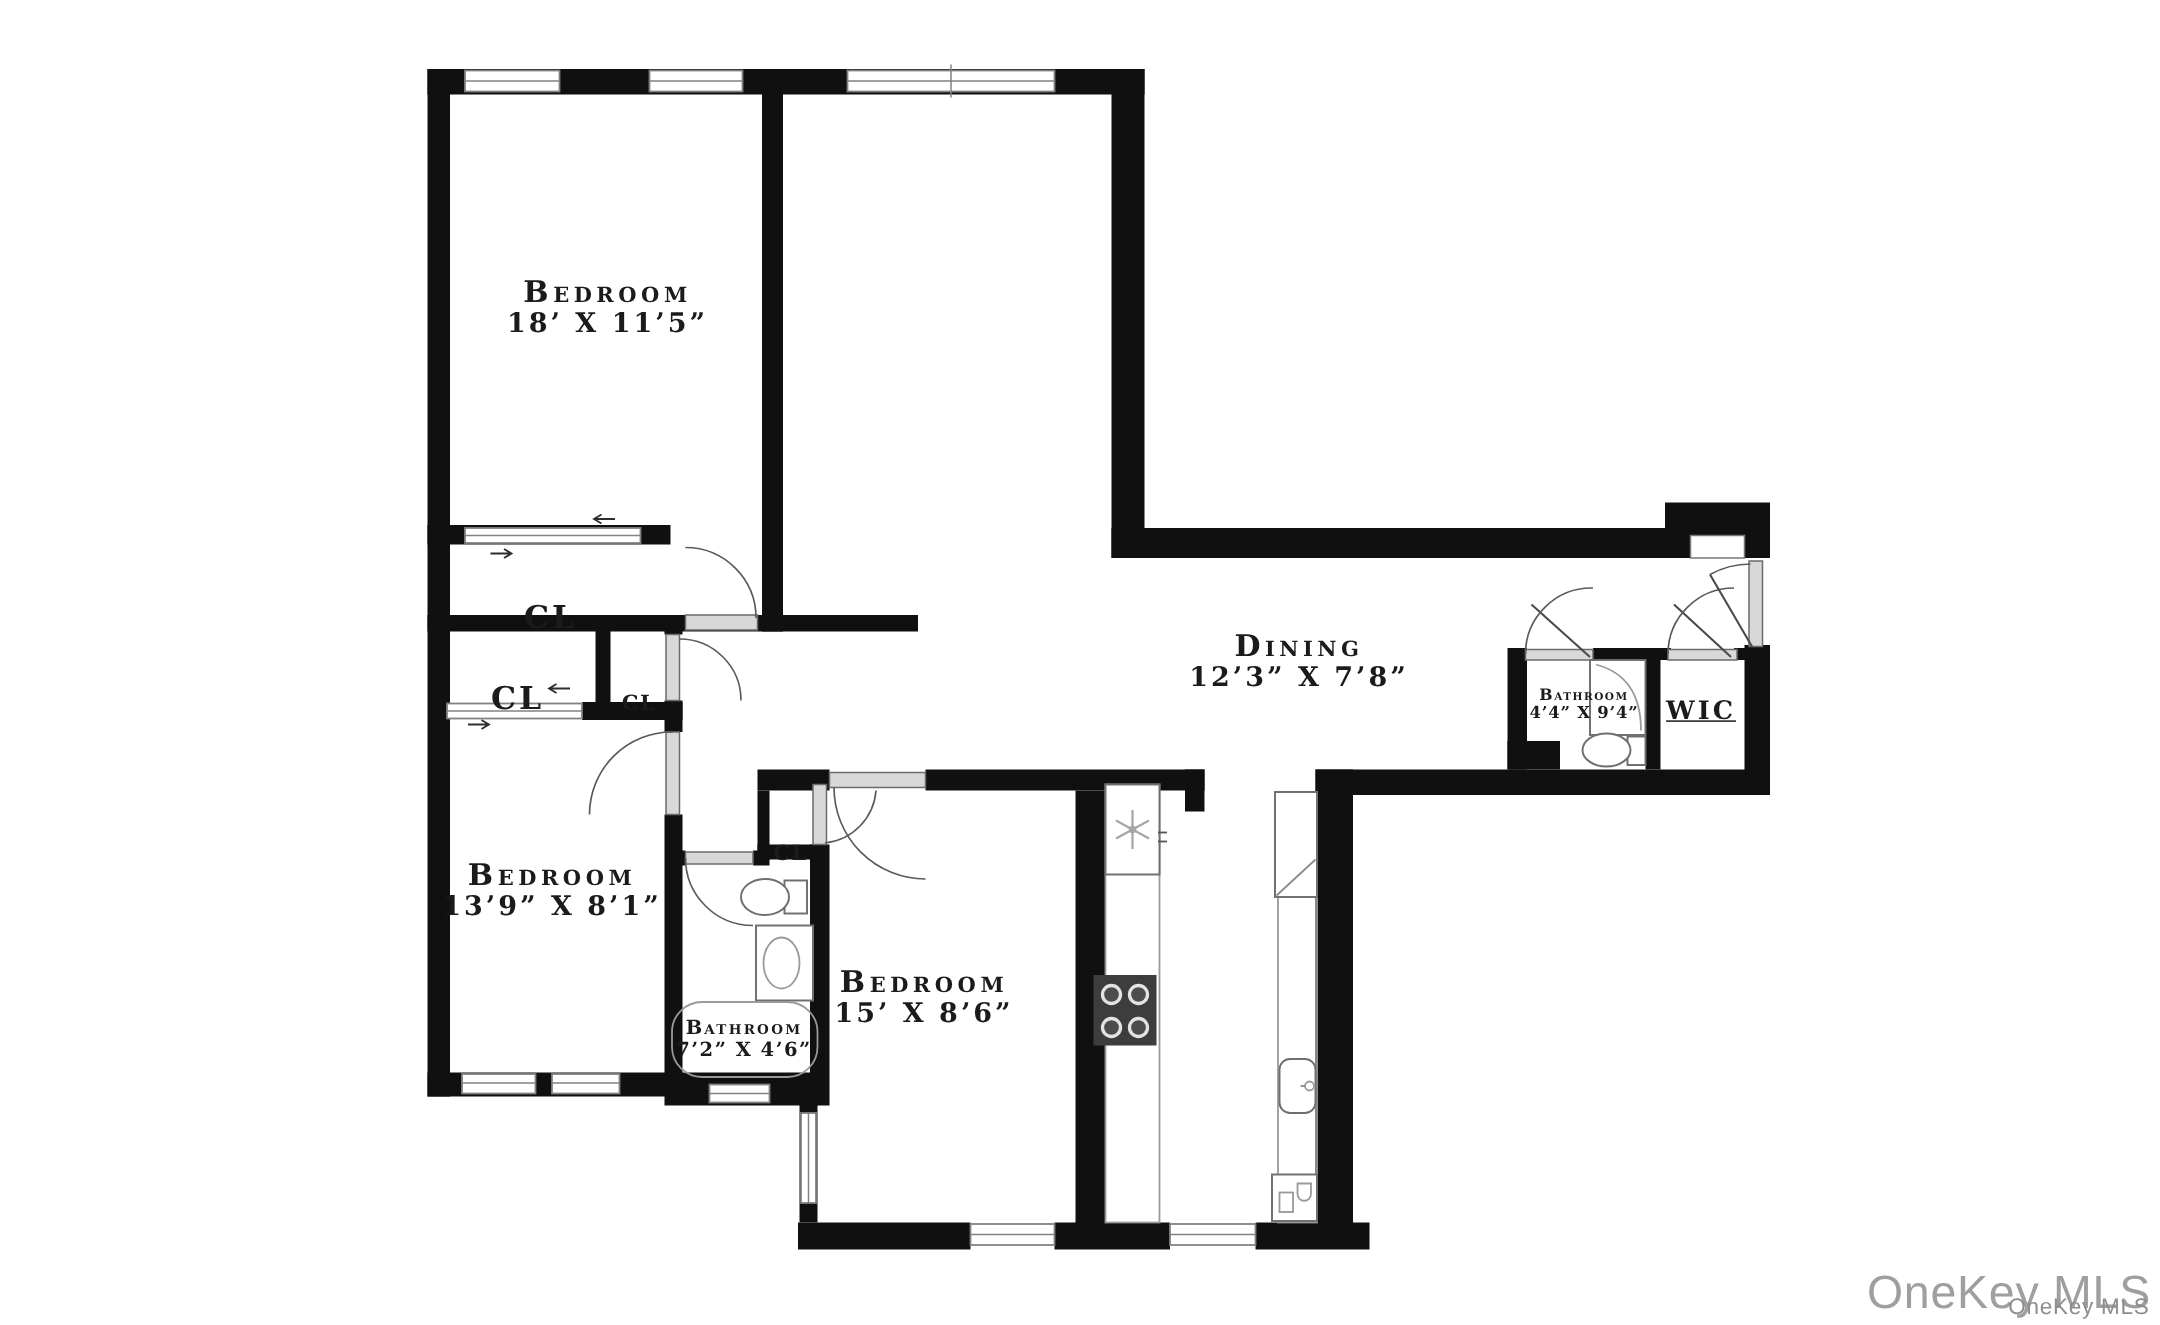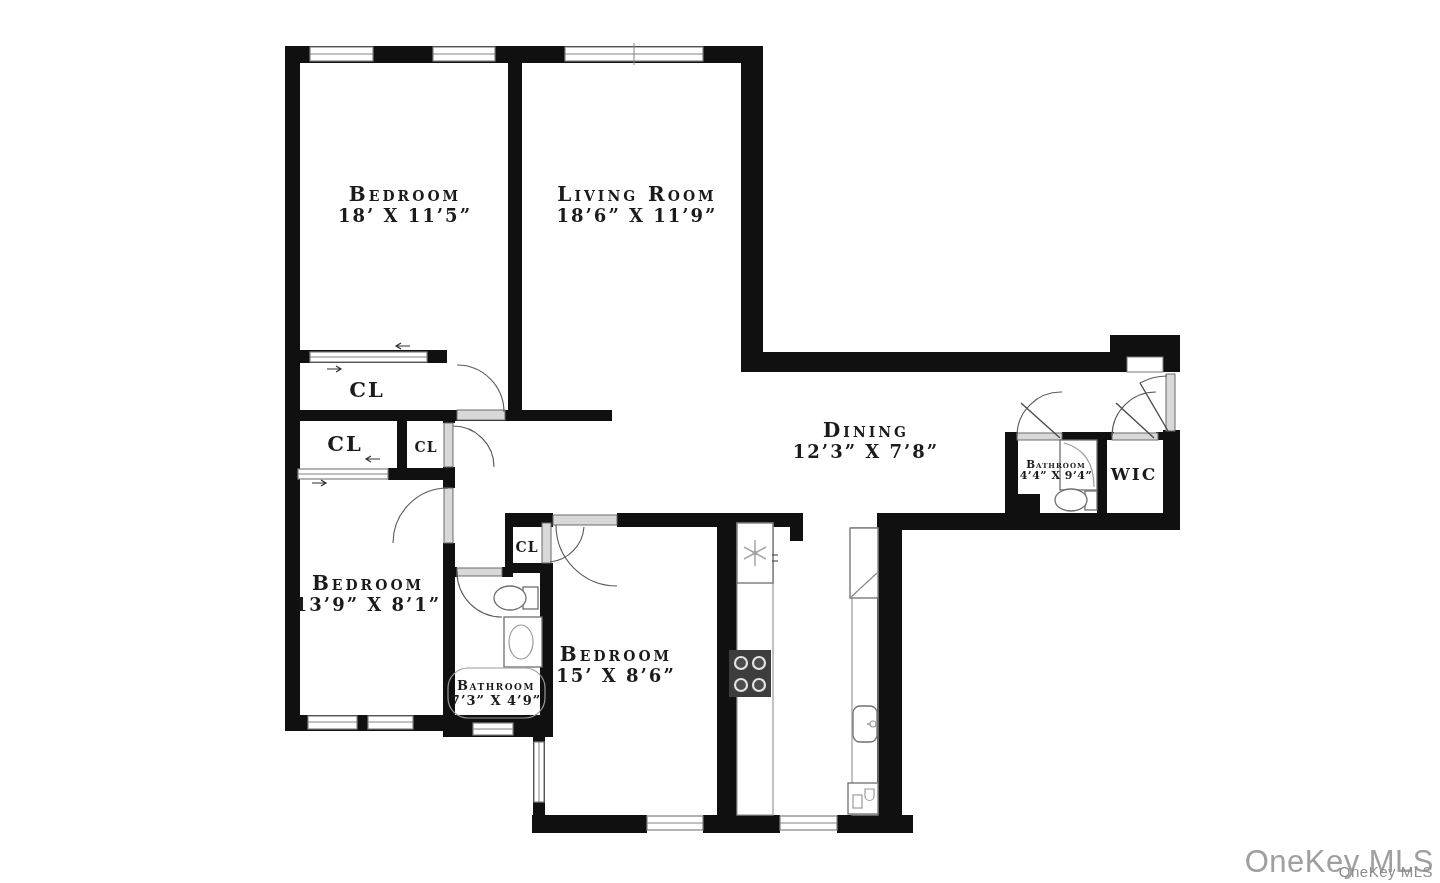--- a/index.html
+++ b/index.html
@@ -17,21 +17,21 @@
   .arrow{fill:none;stroke:#2e2e2e;stroke-width:1.2;}
   .room-label{position:absolute;transform:translate(-50%,-50%);text-align:center;
               color:var(--text,#1b1b1b);white-space:nowrap;line-height:1.15;}
   .rname{font-variant:small-caps;font-weight:bold;font-size:20px;letter-spacing:3px;}
   .rdims{font-weight:bold;font-size:18px;letter-spacing:2px;text-align:right;}
   .small .rname{font-size:13px;letter-spacing:1.5px;}
   .small .rdims{font-size:13px;letter-spacing:1px;}
   .tiny .rname{font-size:10.5px;letter-spacing:1px;}
   .tiny .rdims{font-size:11px;letter-spacing:0.5px;}
   .cl-label{position:absolute;transform:translate(-50%,-50%);font-variant:small-caps;
-            font-weight:bold;font-size:21px;letter-spacing:2px;color:var(--text,#1b1b1b);}
+            font-weight:bold;font-size:21px;letter-spacing:2px;color:var(--text,#1b1b1b);margin-top:22px;}
   .cl-small{font-size:14px;letter-spacing:1px;}
   .wic-label .rname{font-size:17px;letter-spacing:2px;}
   .watermark-large{position:absolute;right:6px;top:846px;line-height:1;
      font-family:"Liberation Sans",sans-serif;font-size:31px;color:var(--watermark,#9f9f9f);letter-spacing:0.5px;}
   .watermark-small{position:absolute;right:7px;top:864px;line-height:1;
      font-family:"Liberation Sans",sans-serif;font-size:15px;color:#8d8d8d;letter-spacing:0.5px;}
 </style>
 </head>
 <body>
 
@@ -242,52 +242,48 @@
       <path class="fixture-light" d="M865 789 h9 v7 a4.5 4.5 0 0 1 -9 0 z"></path>
     </g>
   </g>
 </svg>
 
 <div class="room-label" style="left:405px;top:205px;">
   <div class="rname">Bedroom</div>
   <div class="rdims">18’ X 11’5”</div>
 </div>
 
-<div class="room-label" style="left:637px;top:205px;">
-  <div class="rname">Living Room</div>
-  <div class="rdims">18’6” X 11’9”</div>
-</div>
 
 <div class="room-label" style="left:866px;top:441px;">
   <div class="rname">Dining</div>
   <div class="rdims">12’3” X 7’8”</div>
 </div>
 
 
 <div class="room-label" style="left:616px;top:665px;">
   <div class="rname">Bedroom</div>
   <div class="rdims">15’ X 8’6”</div>
 </div>
 
 <div class="room-label" style="left:368px;top:594px;">
   <div class="rname">Bedroom</div>
   <div class="rdims">13’9” X 8’1”</div>
 </div>
 
 <div class="room-label small" style="left:496px;top:694px;">
   <div class="rname">Bathroom</div>
-  <div class="rdims">7’3” X 4’9”</div>
+  <div class="rdims">7’2” X 4’6”</div>
 </div>
 
 <div class="room-label tiny" style="left:1056px;top:470px;">
   <div class="rname">Bathroom</div>
   <div class="rdims">4’4” X 9’4”</div>
 </div>
 
-<div class="room-label wic-label" style="left:1134px;top:475px;">
+<div class="room-label wic-label" style="left:1134px;top:475px;text-decoration:underline;">
   <div class="rname">WIC</div>
 </div>
 
 <div class="cl-label" style="left:367px;top:389px;">CL</div>
 <div class="cl-label" style="left:345px;top:443px;">CL</div>
 <div class="cl-label cl-small" style="left:426px;top:447px;">CL</div>
 <div class="cl-label cl-small" style="left:527px;top:547px;">CL</div>
 
 <div class="watermark-large">OneKey MLS</div>
 <div class="watermark-small">OneKey MLS</div>

